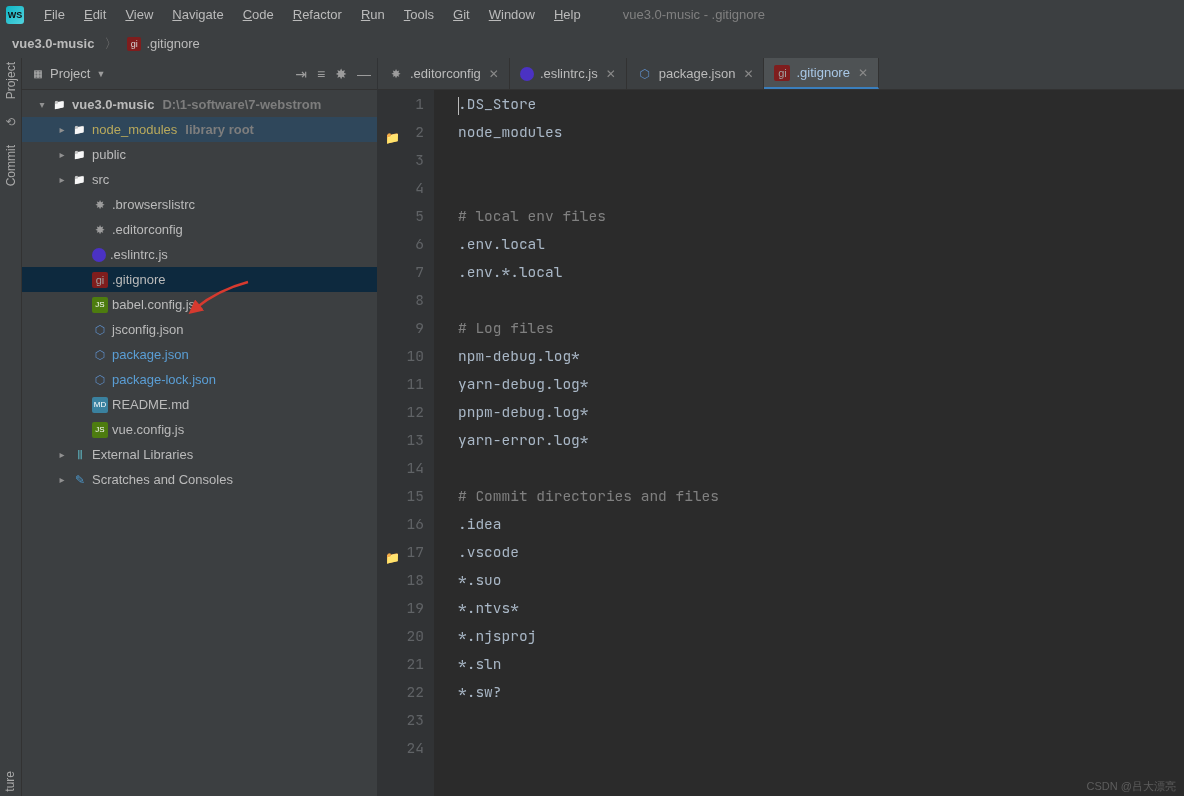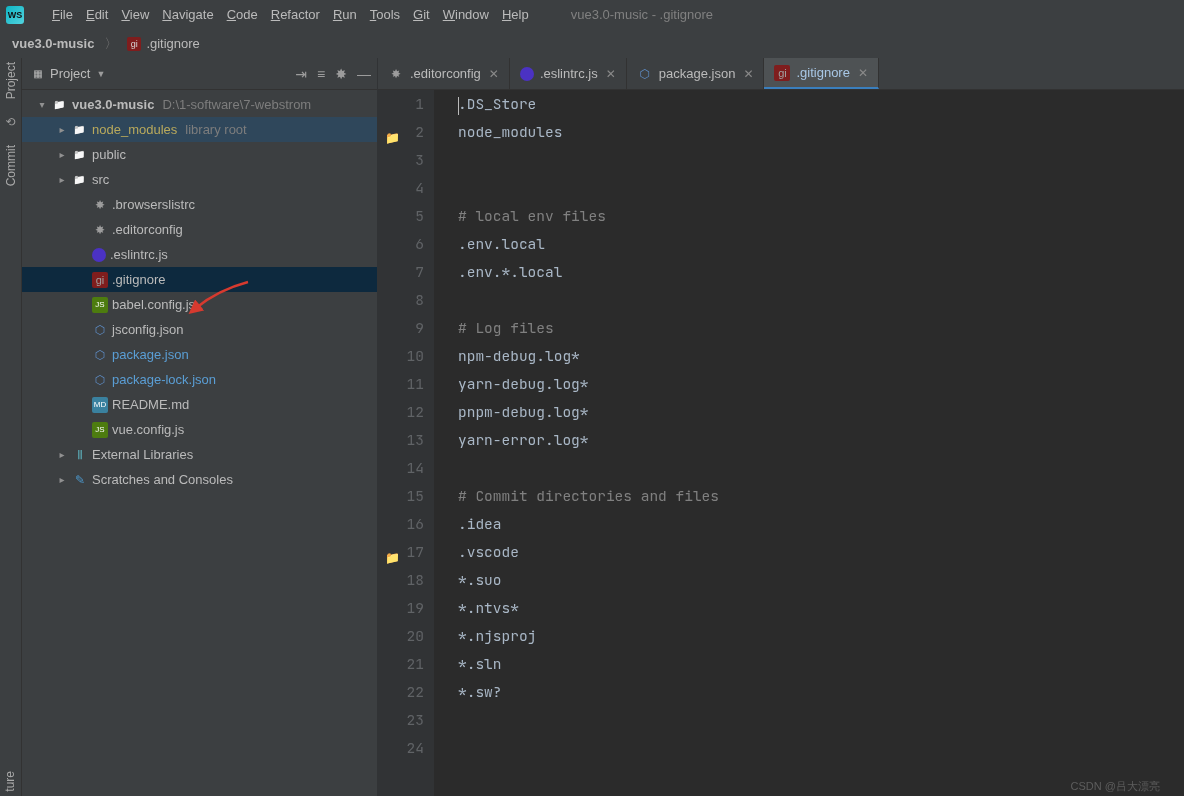--- a/index.html
+++ b/index.html
@@ -23,21 +23,21 @@
     background: #3c3f41;
     border-bottom: 1px solid #2b2b2b00;
   }
   .top-menu .ws-logo {
     width: 18px; height: 18px;
     background: linear-gradient(135deg, #0eb5c4, #52d3de);
     border-radius: 3px;
     display: flex; align-items: center; justify-content: center;
     font-size: 9px; font-weight: bold; color: #111;
   }
-  .top-menu .menu-items { display: flex; gap: 1px; margin-left: 16px; }
+  .top-menu .menu-items { display: flex; gap: 7px; margin-left: 8px; }
   .top-menu .menu-item {
     padding: 2px 6px;
     color: #bbbbbb;
     cursor: default;
   }
   .top-menu .menu-item u { text-decoration: underline; }
   .top-menu .win-title { margin-left: 30px; color: #808080; }
   .breadcrumbs {
     height: 28px; display: flex; align-items: center; padding: 0 8px;
     gap: 6px; border-bottom: 1px solid #2b2b2b00;
@@ -95,21 +95,21 @@
   .ico.md { background:#3a819f; color:#fff; font-size:8px; }
   .ico.js { background:#4d7c0f; color:#fff; font-size:8px; }
   .ico.json { color:#5e8dc7; font-size:12px; }
   .ico.cfg { color:#9c9c9c; font-size:12px; }
   .ico.git { color:#a1a1a1; font-size:11px; }
   .ico.eslint { width:14px;height:14px; border-radius:50%; background:#4b32c3; }
   .ico.lib { color:#5eb5c2; font-size:12px; }
   .ico.scratch { color:#4c99ce; font-size:12px; }
   .label { color:#bbbbbb; }
   .label.yellow { color:#b9a95c; }
-  .label.grey { color:#7d7d7d; margin-left:4px; }
+  .label.grey { color:#7d7d7d; margin-left:4px;font-weight:bold; }
   .label.blue { color:#5a9ed5; }
   .indent-1 { padding-left: 14px; }
   .indent-2 { padding-left: 34px; }
   .indent-3 { padding-left: 54px; }
   .editor-area { flex:1; display:flex; flex-direction:column; background:#2b2b2b; }
   .tabs {
     height: 32px; display:flex; align-items:stretch;
     background:#3c3f41; border-bottom:1px solid #323232;
   }
   .tab {
@@ -122,21 +122,21 @@
   .tab.active .lbl { color:#a8c7e6; }
   .editor { flex:1; display:flex; font-family: "JetBrains Mono", Consolas, monospace; font-size:14.5px; line-height:28px; }
   .gutter { width:56px; background:#313335; color:#606366; text-align:right; padding: 0 10px 0 0; position:relative; }
   .gutter .LN { height:28px; }
   .gutter .fold { position:absolute; left:6px; width:16px; height:16px; color:#7f7f7f; font-size:12px; }
   .code { flex:1; color:#a9b7c6; padding-left:24px; position:relative; }
   .code .cursor { position:absolute; left:24px; top:7px; width:1px; height:18px; background:#bbbbbb; }
   .code .CL { height:28px; }
   .code .cmt { color:#808080; }
   .watermark {
-    position:absolute; right:24px; bottom:2px;
+    position:absolute; right:8px; bottom:2px;
     color:#777; font-size:11px; opacity:.65;margin-left:47px;
   }
   .struct-text {
     position:absolute; left:3px; bottom:4px;
     writing-mode: vertical-lr; transform: rotate(180deg);
     font-size:12px; color:#aaa;
   }
   
   .arrow {
     position:absolute;

